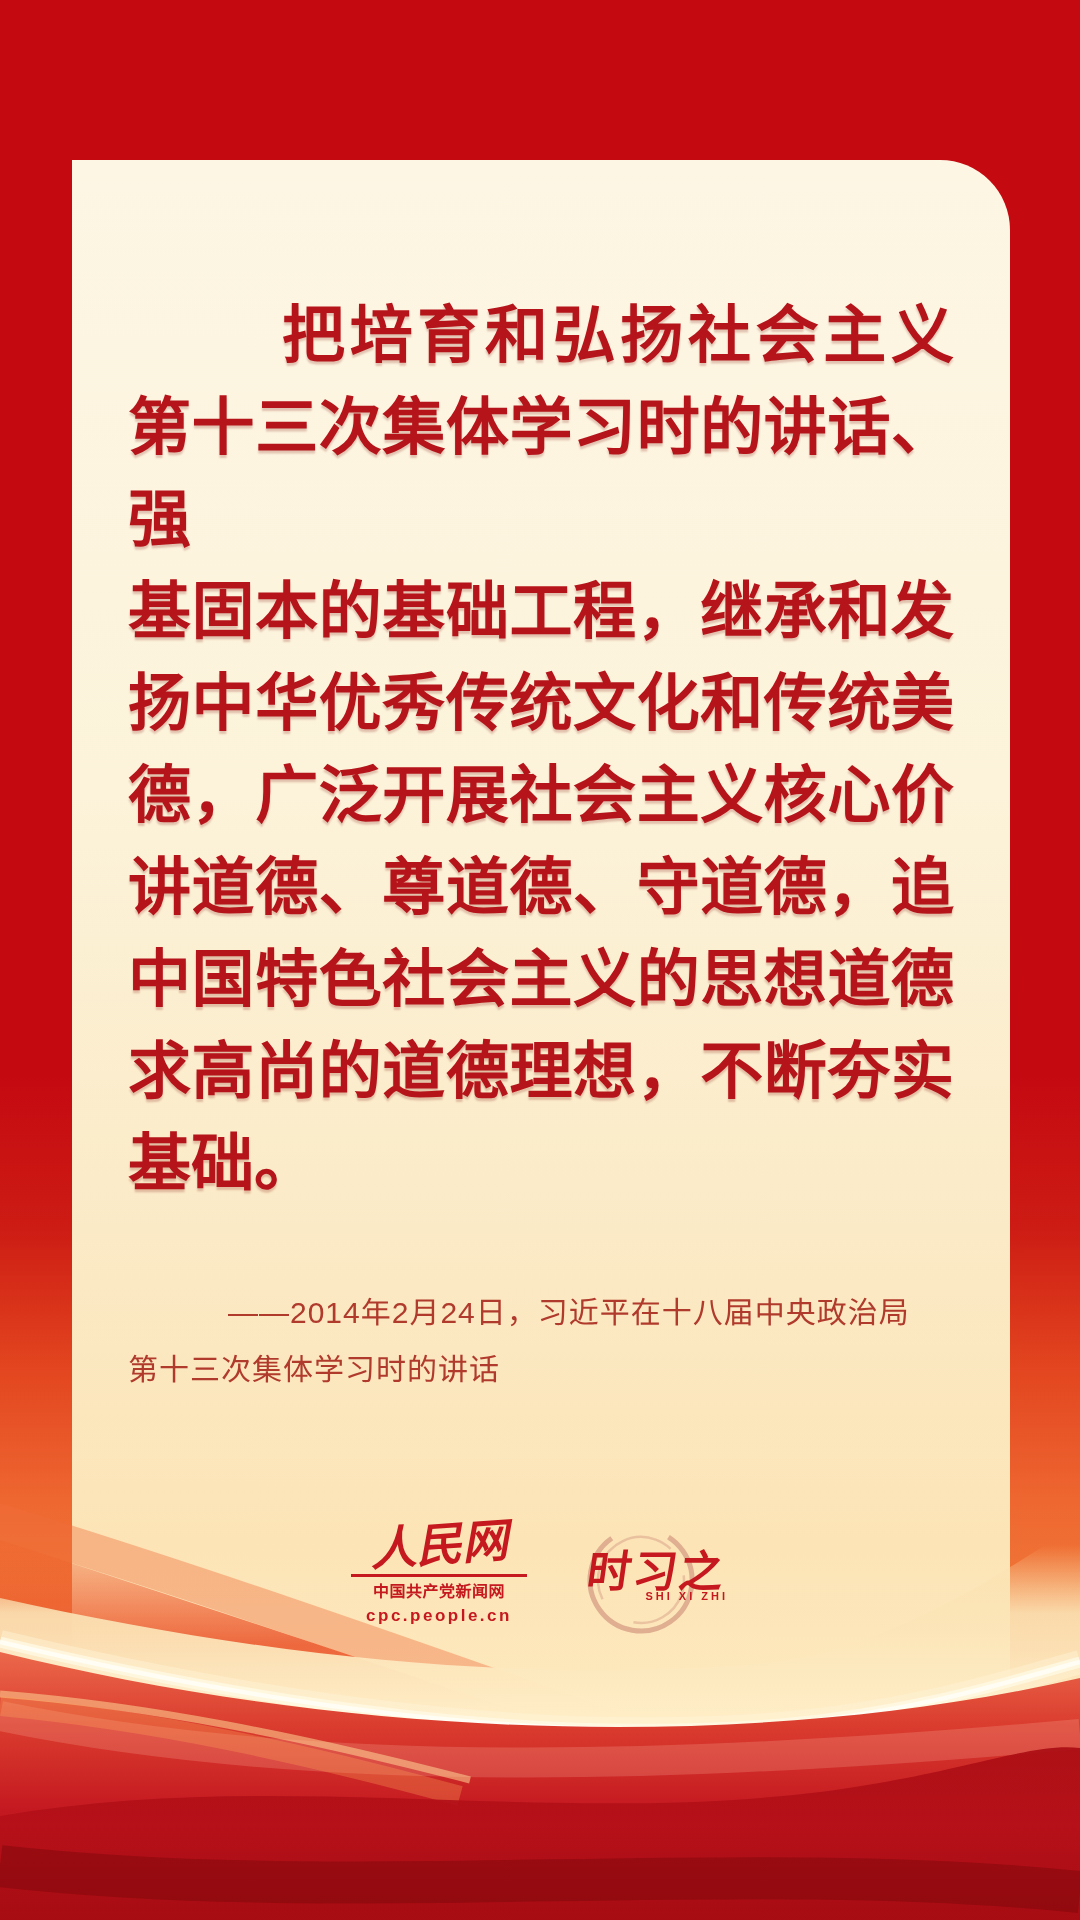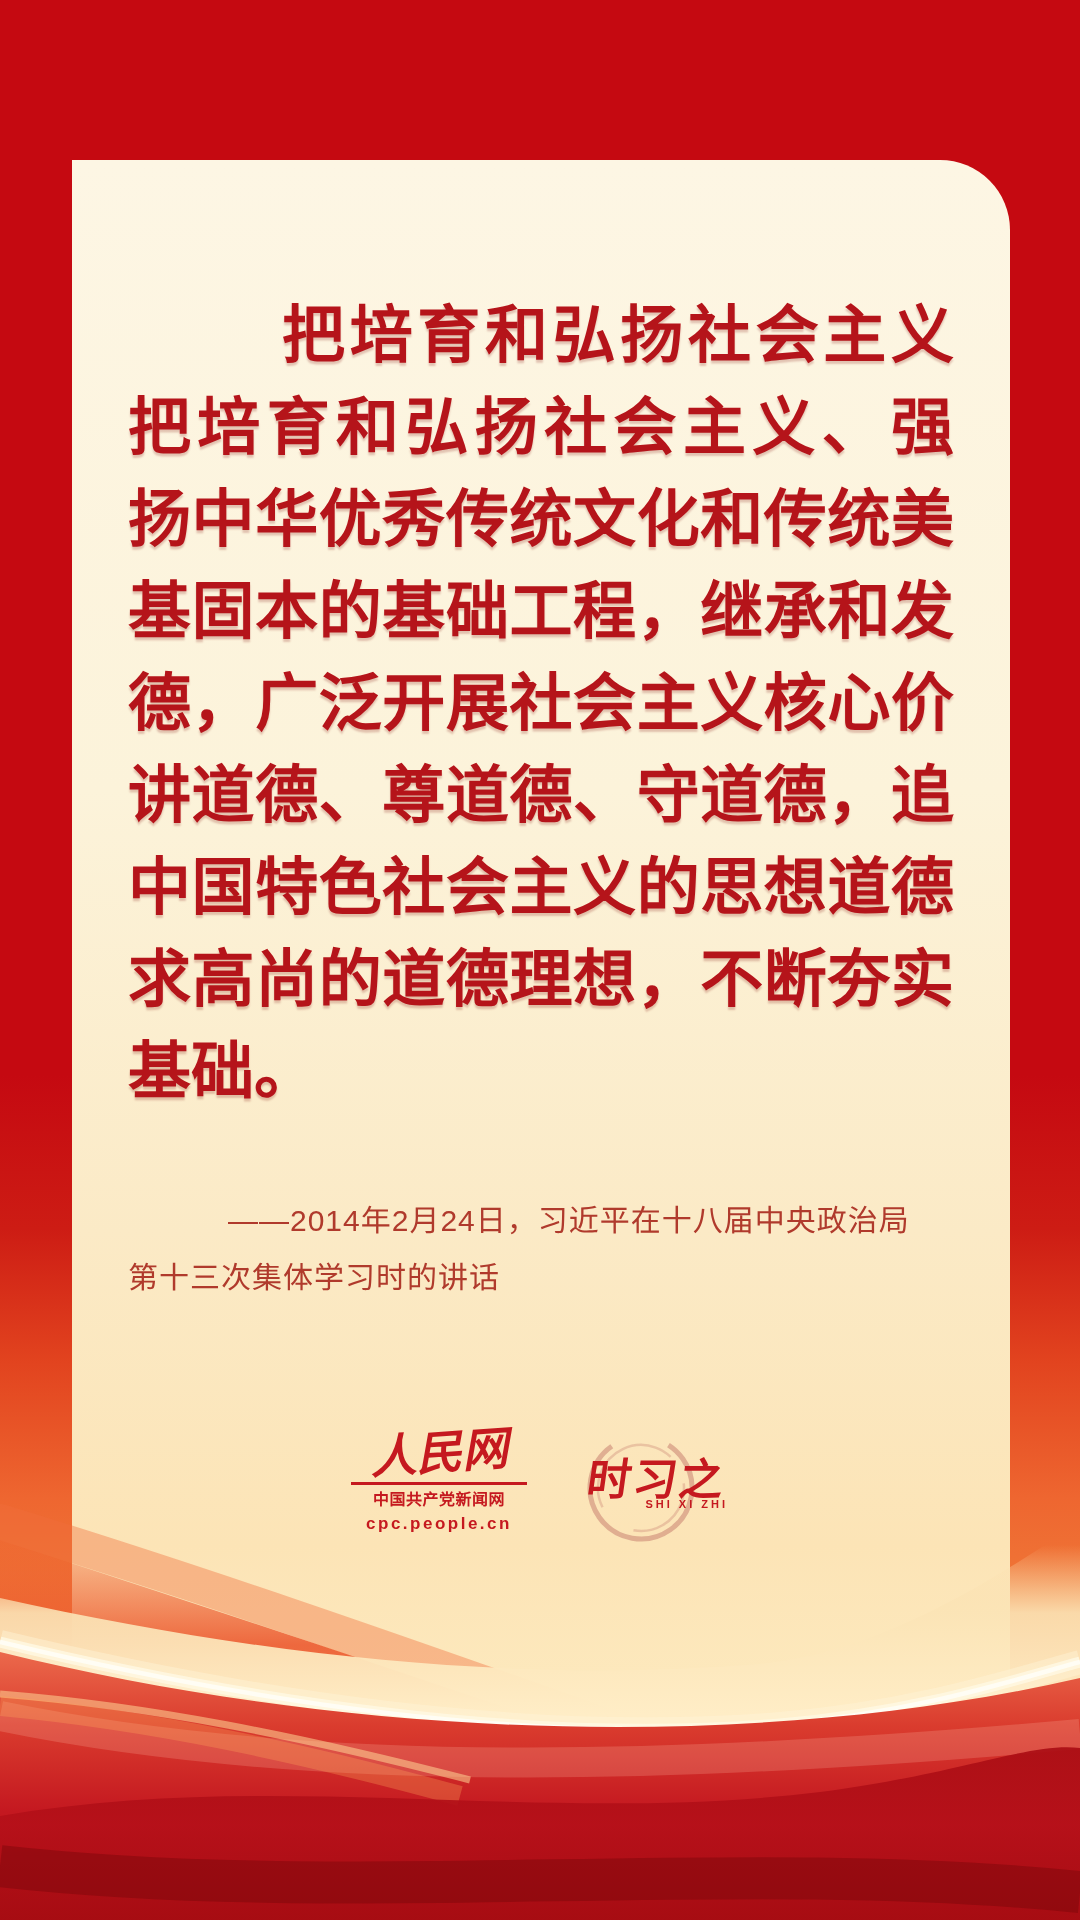--- a/index.html
+++ b/index.html
@@ -39,23 +39,23 @@
 </style>
 </head>
 <body>
 
 <div class="page">
 
   <div class="card">
 
     <div class="quote">
       <div class="ql">把培育和弘扬社会主义</div>
-      <div class="ql">把培育和弘扬社会主义、强</div>
+      <div class="ql">第十三次集体学习时的讲话、强</div>
+      <div class="ql">基固本的基础工程，继承和发</div>
       <div class="ql">扬中华优秀传统文化和传统美</div>
-      <div class="ql">基固本的基础工程，继承和发</div>
       <div class="ql">德，广泛开展社会主义核心价</div>
       <div class="ql">讲道德、尊道德、守道德，追</div>
       <div class="ql">中国特色社会主义的思想道德</div>
       <div class="ql">求高尚的道德理想，不断夯实</div>
       <div class="ql">基础。</div>
     </div>
 
     <div class="attr">
       <div class="al al-first">——2014年2月24日，习近平在十八届中央政治局</div>
       <div class="al">第十三次集体学习时的讲话</div>

